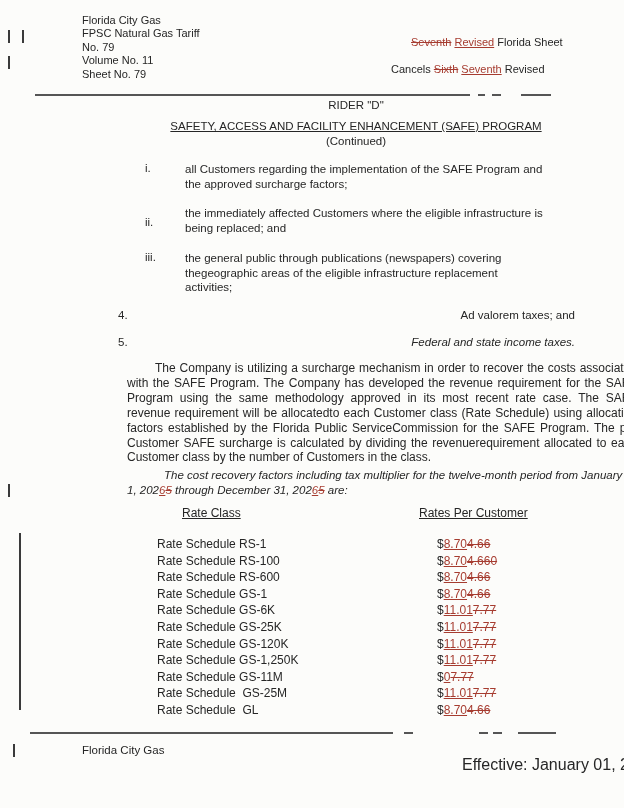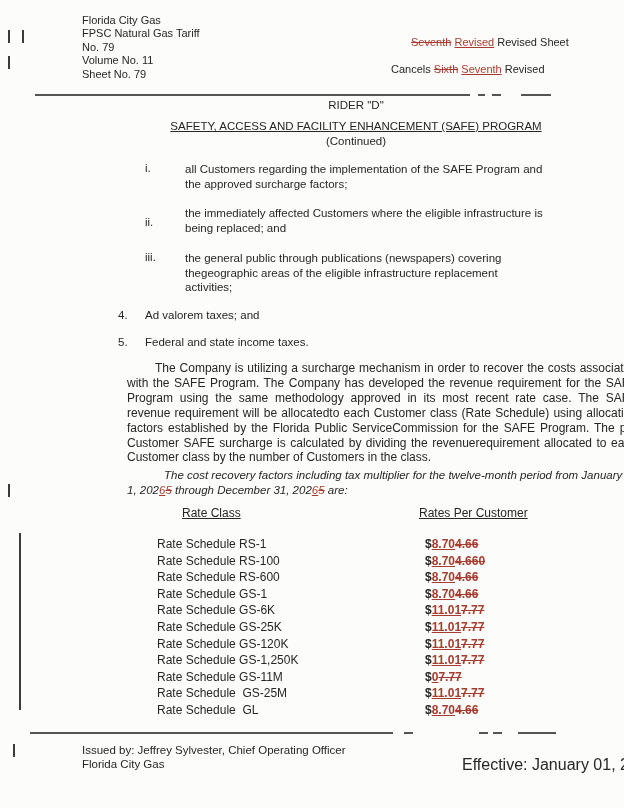--- a/index.html
+++ b/index.html
@@ -31,21 +31,21 @@
   .rider { left:0; top:99px; width:624px; text-align:center; font-size:11.5px; }
   .doc-title { left:0; top:120px; width:624px; text-align:center; font-size:11.5px; }
   .doc-title span { text-decoration:underline; }
   .doc-subtitle { left:0; top:135px; width:624px; text-align:center; font-size:11.5px; }
 
   
   .roman-item .marker { position:absolute; left:145px; font-size:11.5px; }
   .roman-item .itext  { position:absolute; left:185px; width:398px; font-size:11.5px;
                         line-height:14.6px; white-space:pre-line; }
   .num-item .marker { position:absolute; left:118px; font-size:11.5px; }
-  .num-item .itext  { position:absolute; left:145px; width:430px; font-size:11.5px; }
+  .num-item .itext  { position:absolute; left:145px; width:430px; font-size:11.5px;text-align:right; }
 
   
   .para-main {
     left:83px; top:361px; width:510px;
     font-size:12px; line-height:14.9px;
     text-align:justify; text-indent:28px;
   }
   .para-rates {
     left:83px; top:468px; width:502px;
     font-size:11.5px; line-height:14.6px;
@@ -53,21 +53,21 @@
     font-style:italic;
   }
 
   
   .rate-table { left:113px; top:506px; width:400px; font-size:12px; }
   .rt-head { position:relative; height:30px; }
   .rt-col1 { position:absolute; left:25px; text-decoration:underline; }
   .rt-col2 { position:absolute; left:262px; text-decoration:underline; }
   .trow { position:relative; height:16.6px; line-height:16.6px; }
   .tlabel { position:absolute; left:0; white-space:pre; }
-  .tvalue { position:absolute; left:268px; white-space:nowrap;font-weight:bold; }
+  .tvalue { position:absolute; left:280px; white-space:nowrap; }
 
   
   .ftr-left { left:38px; top:743px; font-size:11.5px; line-height:14.4px; }
   .ftr-right { left:418px; top:756px; font-size:16px; white-space:nowrap; }
 </style>
 </head>
 <body>
 
 <div class="page">
 
@@ -79,21 +79,21 @@
   <div class="change-bar" style="left:13px; top:744px; height:13px;"></div>
 
   <div class="abs hdr-left">
     <div>Florida City Gas</div>
     <div>FPSC Natural Gas Tariff</div>
     <div>No. 79</div>
     <div>Volume No. 11</div>
     <div>Sheet No. 79</div>
   </div>
 
-  <div class="abs hdr-right-1"><span class="del">Seventh</span> <span class="ins">Revised</span><span> Revised Sheet</span></div>
+  <div class="abs hdr-right-1"><span class="del">Seventh</span> <span class="ins">Revised</span><span> Florida Sheet</span></div>
 
   <div class="abs hdr-right-2"><span>Cancels </span><span class="del">Sixth</span> <span class="ins">Seventh</span><span> Revised</span></div>
 
   <div class="rule" style="left:35px; top:94px; width:435px;"></div>
   <div class="rule" style="left:478px; top:94px; width:7px;"></div>
   <div class="rule" style="left:492px; top:94px; width:9px;"></div>
   <div class="rule" style="left:521px; top:94px; width:30px;"></div>
 
   <div class="abs rider">RIDER "D"</div>
   <div class="abs doc-title"><span>SAFETY, ACCESS AND FACILITY ENHANCEMENT (SAFE) PROGRAM</span></div>
@@ -115,21 +115,21 @@
 thegeographic areas of the eligible infrastructure replacement
 activities;</span>
   </div>
 
   <div class="num-item">
     <span class="marker" style="top:309px;">4.</span>
     <span class="itext" style="top:309px;">Ad valorem taxes; and</span>
   </div>
   <div class="num-item">
     <span class="marker" style="top:336px;">5.</span>
-    <span class="itext" style="top:336px;">Federal and state income taxes.</span>
+    <span class="itext" style="top:336px;font-style:italic;">Federal and state income taxes.</span>
   </div>
 
   <div class="abs para-main">The Company is utilizing a surcharge mechanism in order to recover the costs associated with the SAFE Program. The Company has developed the revenue requirement for the SAFE Program using the same methodology approved in its most recent rate case. The SAFE revenue requirement will be allocatedto each Customer class (Rate Schedule) using allocation factors established by the Florida Public ServiceCommission for the SAFE Program. The per Customer SAFE surcharge is calculated by dividing the revenuerequirement allocated to each Customer class by the number of Customers in the class.</div>
 
   <div class="abs para-rates"><span>The cost recovery factors including tax multiplier for the twelve-month period from January 1, 202</span><span class="ins">6</span><span class="del">5</span><span> through December 31, 202</span><span class="ins">6</span><span class="del">5</span><span> are:</span></div>
 
   <div class="abs rate-table">
     <div class="rt-head">
       <span class="rt-col1">Rate Class</span>
       <span class="rt-col2">Rates Per Customer</span>
@@ -182,18 +182,17 @@
       </div>
   </div>
 
   <div class="rule" style="left:30px; top:732px; width:363px;"></div>
   <div class="rule" style="left:404px; top:732px; width:9px;"></div>
   <div class="rule" style="left:479px; top:732px; width:9px;"></div>
   <div class="rule" style="left:493px; top:732px; width:9px;"></div>
   <div class="rule" style="left:518px; top:732px; width:38px;"></div>
 
   <div class="abs ftr-left">
-    <div>Issued by: Jeffrey Sylvester, Chief Operating Officer</div>
     <div>Florida City Gas</div>
   </div>
   <div class="abs ftr-right"><span>Effective: January 01, 202</span><span class="ins">6</span><span class="del">5</span></div>
 
 </div>
 
 </body></html>

